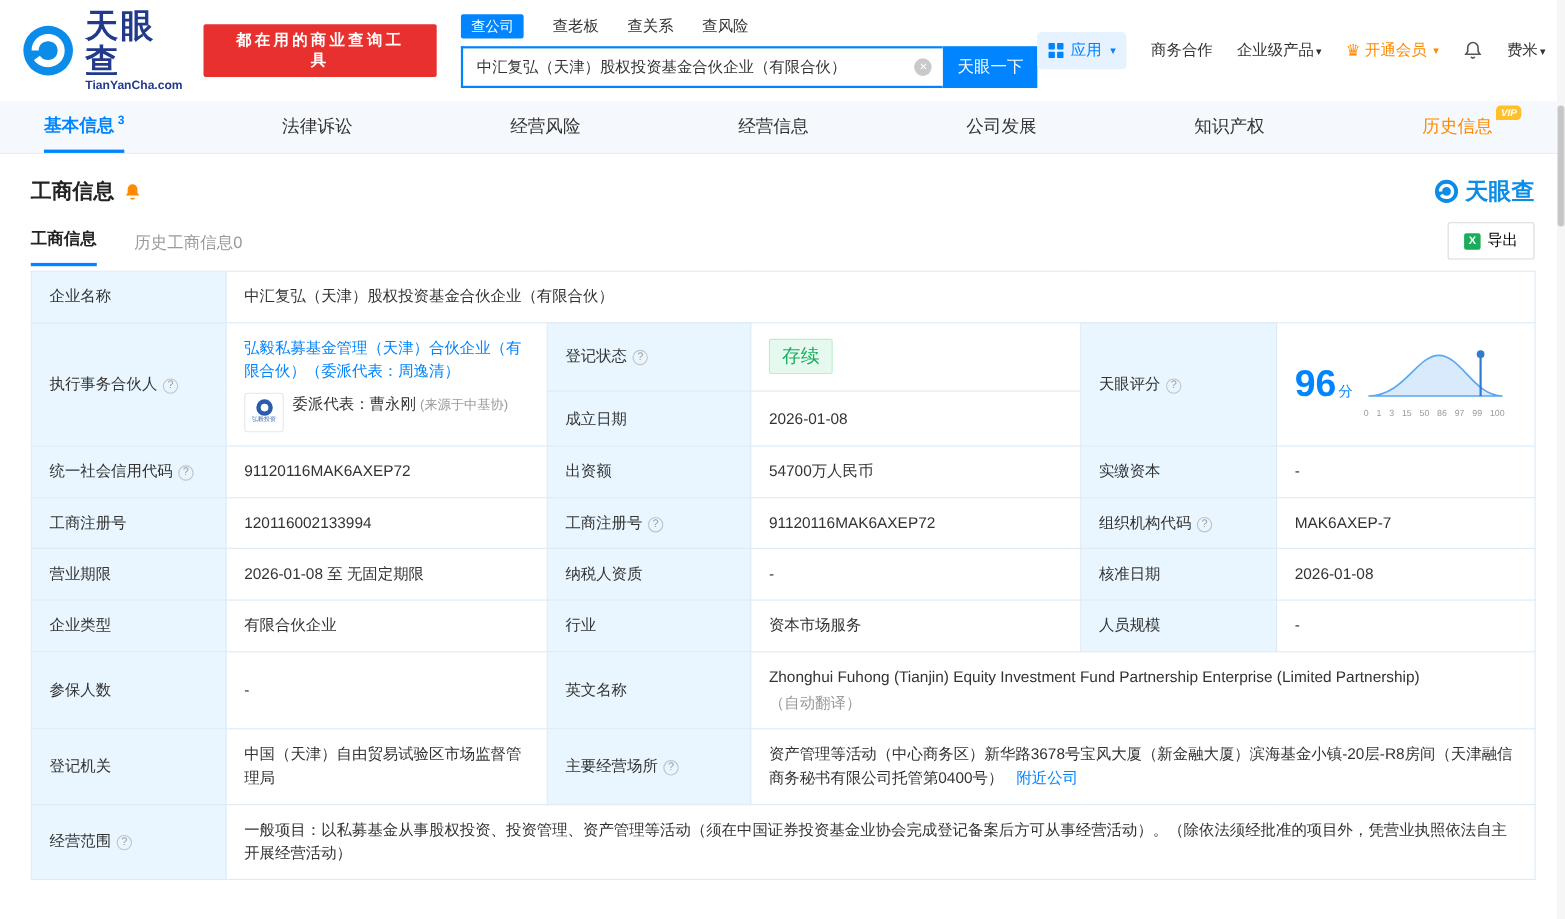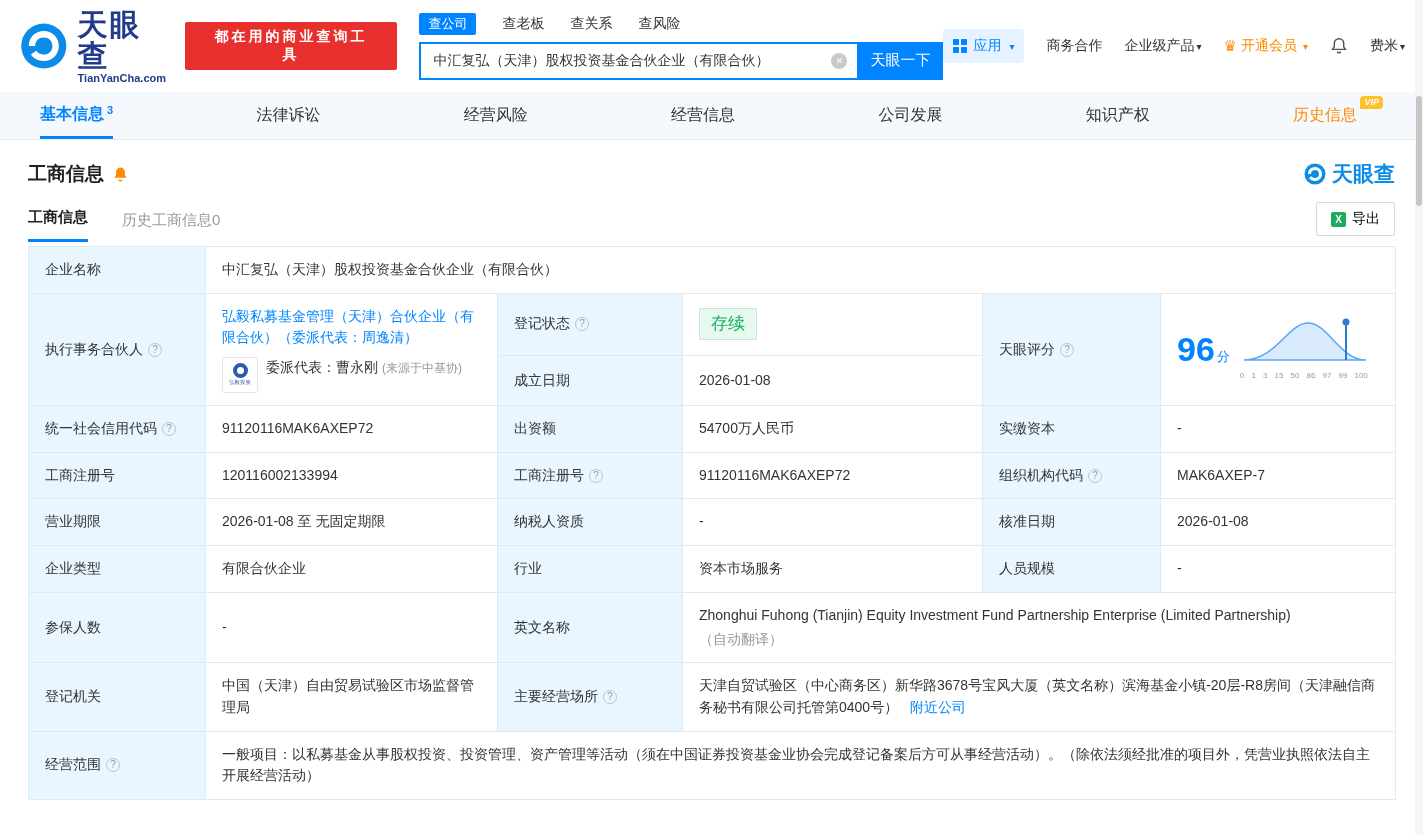--- a/index.html
+++ b/index.html
@@ -332,21 +332,21 @@
       </td>
     </tr>
 
     <tr>
       <td class="lbl"><span>登记机关</span></td>
       <td><span>中国（天津）自由贸易试验区市场监督管理局</span></td>
       <td class="lbl">
         <span>主要经营场所</span><span class="help">?</span>
       </td>
       <td colspan="3">
-        <span>天津自贸试验区（中心商务区）新华路3678号宝风大厦（英文名称）滨海基金小镇-20层-R8房间（天津融信商务秘书有限公司托管第0400号）</span>
+        <span>资产管理等活动（中心商务区）新华路3678号宝风大厦（新金融大厦）滨海基金小镇-20层-R8房间（天津融信商务秘书有限公司托管第0400号）</span>
         <a class="blue-link" style="margin-left:8px">附近公司</a>
       </td>
     </tr>
 
     <tr>
       <td class="lbl">
         <span>经营范围</span><span class="help">?</span>
       </td>
       <td colspan="5"><span>一般项目：以私募基金从事股权投资、投资管理、资产管理等活动（须在中国证券投资基金业协会完成登记备案后方可从事经营活动）。（除依法须经批准的项目外，凭营业执照依法自主开展经营活动）</span></td>
     </tr>

